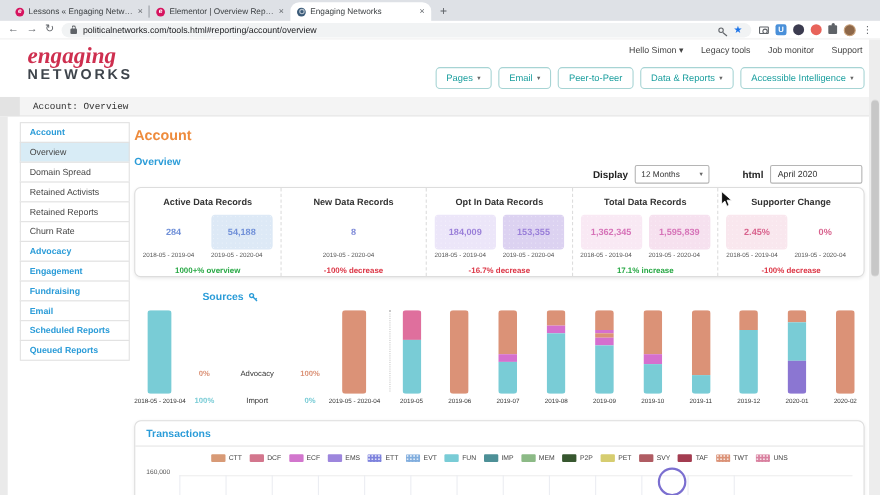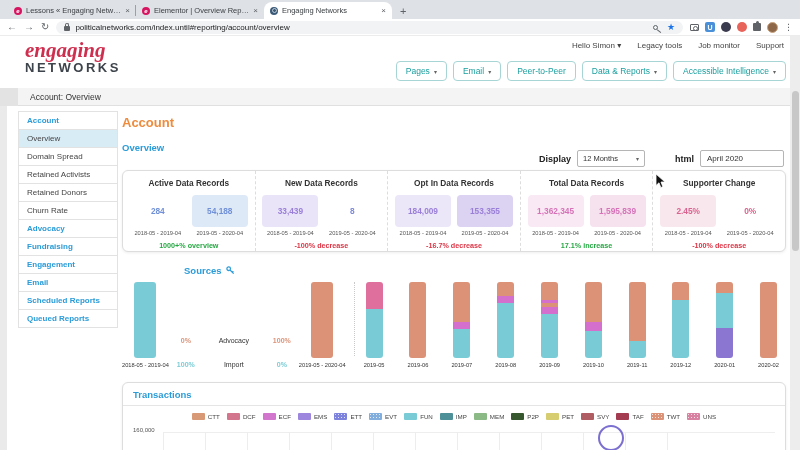--- a/index.html
+++ b/index.html
@@ -47,21 +47,21 @@
   .app-header { height:52px; background:#fff; position:relative; }
   .logo { position:absolute; left:25px; top:4px; }
   .logo-script { font-family:"Liberation Serif","DejaVu Serif",serif; font-style:italic; font-weight:bold; font-size:21px; color:#ce2f4f; line-height:1; }
   .logo-caps { font-size:13px; font-weight:bold; letter-spacing:2.5px; color:#3e444b; margin-top:-1px; }
   .user-links { position:absolute; top:5px; right:16px; display:flex; gap:16px; font-size:8px; color:#444; }
   .user-links span { cursor:default; }
   .nav-buttons { position:absolute; bottom:7px; right:14px; display:flex; gap:6px; }
   .nav-btn { border:1px solid #a7d4d4; color:#1a9e9e; background:#fff; border-radius:4px; padding:4px 9px; font-size:8.5px; display:flex; gap:4px; align-items:center; }
 
   
-  .breadcrumb-bar { height:18px; background:#f4f4f4; border-bottom:1px solid #e0e0e0; display:flex; align-items:center; }
+  .breadcrumb-bar { height:18px; background:#f4f4f4; border-bottom:1px solid #e0e0e0; display:flex; align-items:center;font-family:Liberation Mono, monospace; }
   .breadcrumb-block { width:18px; height:18px; background:#e3e3e3; flex:none; }
   .breadcrumb-text { font-size:8.5px; color:#333; padding-left:12px; }
 
   
   .content { position:relative; height:344px; background:#fff; }
   .left-strip { position:absolute; left:0; top:0; bottom:0; width:7px; background:#eaeaea; }
 
   .sidebar { position:absolute; left:18px; top:6px; width:100px; }
   .side-item { border:1px solid #e2e2e2; margin-top:-1px; background:#fff; padding:4px 8px; font-size:8px; color:#444; }
   .side-item.section { color:#2b9cd8; font-weight:bold; }
@@ -78,21 +78,21 @@
   .input-box { border:1px solid #b5b5b5; border-radius:2px; background:#fff; width:84px; height:17px;
     display:flex; align-items:center; padding:0 6px; font-size:8px; color:#333; }
 
   
   .stats-card { margin-top:17px; display:flex; background:#fff; border:1px solid #ddd; border-radius:6px;
     box-shadow:0 1px 3px rgba(0,0,0,.07); height:82px; }
   .stat-sec { flex:1; border-right:1px dashed #ddd; padding:7px 5px 5px; display:flex; flex-direction:column; align-items:center; }
   .stat-sec:last-child { border-right:none; }
   .stat-title { font-size:8.3px; font-weight:bold; color:#333; }
   .stat-values { display:flex; gap:6px; margin-top:7px; }
-  .stat-val { width:56px; text-align:center; }
+  .stat-val { width:56px; }
   .stat-box { height:32px; border-radius:4px; display:flex; align-items:center; justify-content:center;
     font-size:8.3px; font-weight:bold;
     background-image:radial-gradient(rgba(255,255,255,.5) .7px, transparent .7px); background-size:4px 4px; }
   .stat-box.nobg { background-image:none; }
   .stat-period { font-size:5.7px; color:#555; margin-top:3px; white-space:nowrap; }
   .stat-change { font-size:7.2px; font-weight:bold; margin-top:5px; }
   .up { color:#27a844; } .down { color:#dc3545; }
 
   
   .sources-title { margin:13px 0 0 62px; display:flex; gap:4px; align-items:center;
@@ -153,21 +153,21 @@
     </div>
   <span class="newtab">+</span>
 </div>
 
 <div class="urlbar">
   <span class="navglyph">←</span>
   <span class="navglyph">→</span>
   <span class="navglyph">↻</span>
   <div class="omnibox">
     <span class="lock"></span>
-    <span class="url-text">politicalnetworks.com/index.until#reporting/account/overview</span>
+    <span class="url-text">politicalnetworks.com/tools.html#reporting/account/overview</span>
     <span class="omni-right">
       <span class="keyicon"></span>
       <span class="star">★</span>
     </span>
   </div>
   <span class="chrome-icons">
     <span class="cam"></span>
     <span class="ext-u">U</span>
     <span class="ext-dark"></span>
     <span class="ext-red"></span>
@@ -217,25 +217,25 @@
 </div>
 
 <div class="content">
   <div class="left-strip"></div>
 
   <div class="sidebar" id="sidebar">
       <div class="side-item section">Account</div>
       <div class="side-item selected">Overview</div>
       <div class="side-item">Domain Spread</div>
       <div class="side-item">Retained Activists</div>
-      <div class="side-item">Retained Donors</div>
+      <div class="side-item">Retained Reports</div>
       <div class="side-item">Churn Rate</div>
       <div class="side-item section">Advocacy</div>
+      <div class="side-item section">Engagement</div>
       <div class="side-item section">Fundraising</div>
-      <div class="side-item section">Engagement</div>
       <div class="side-item section">Email</div>
       <div class="side-item section">Scheduled Reports</div>
       <div class="side-item section">Queued Reports</div>
     </div>
 
   <div class="main">
     <div class="page-title">Account</div>
     <div class="section-title">Overview</div>
 
     <div class="display-row">
@@ -261,24 +261,20 @@
             <div class="stat-val">
               <div class="stat-box" style="color: rgb(112, 144, 216); background-color: rgb(221, 233, 246);">54,188</div>
               <div class="stat-period">2019-05 - 2020-04</div>
             </div>
           </div>
           <div class="stat-change up">1000+% overview</div>
         </div>
         <div class="stat-sec">
           <div class="stat-title">New Data Records</div>
           <div class="stat-values">
-            <div class="stat-val">
-              <div class="stat-box" style="color: rgb(154, 127, 217); background-color: rgb(233, 228, 248);">33,439</div>
-              <div class="stat-period">2018-05 - 2019-04</div>
-            </div>
             <div class="stat-val">
               <div class="stat-box nobg" style="color: rgb(126, 138, 216);">8</div>
               <div class="stat-period">2019-05 - 2020-04</div>
             </div>
           </div>
           <div class="stat-change down">-100% decrease</div>
         </div>
         <div class="stat-sec">
           <div class="stat-title">Opt In Data Records</div>
           <div class="stat-values">

